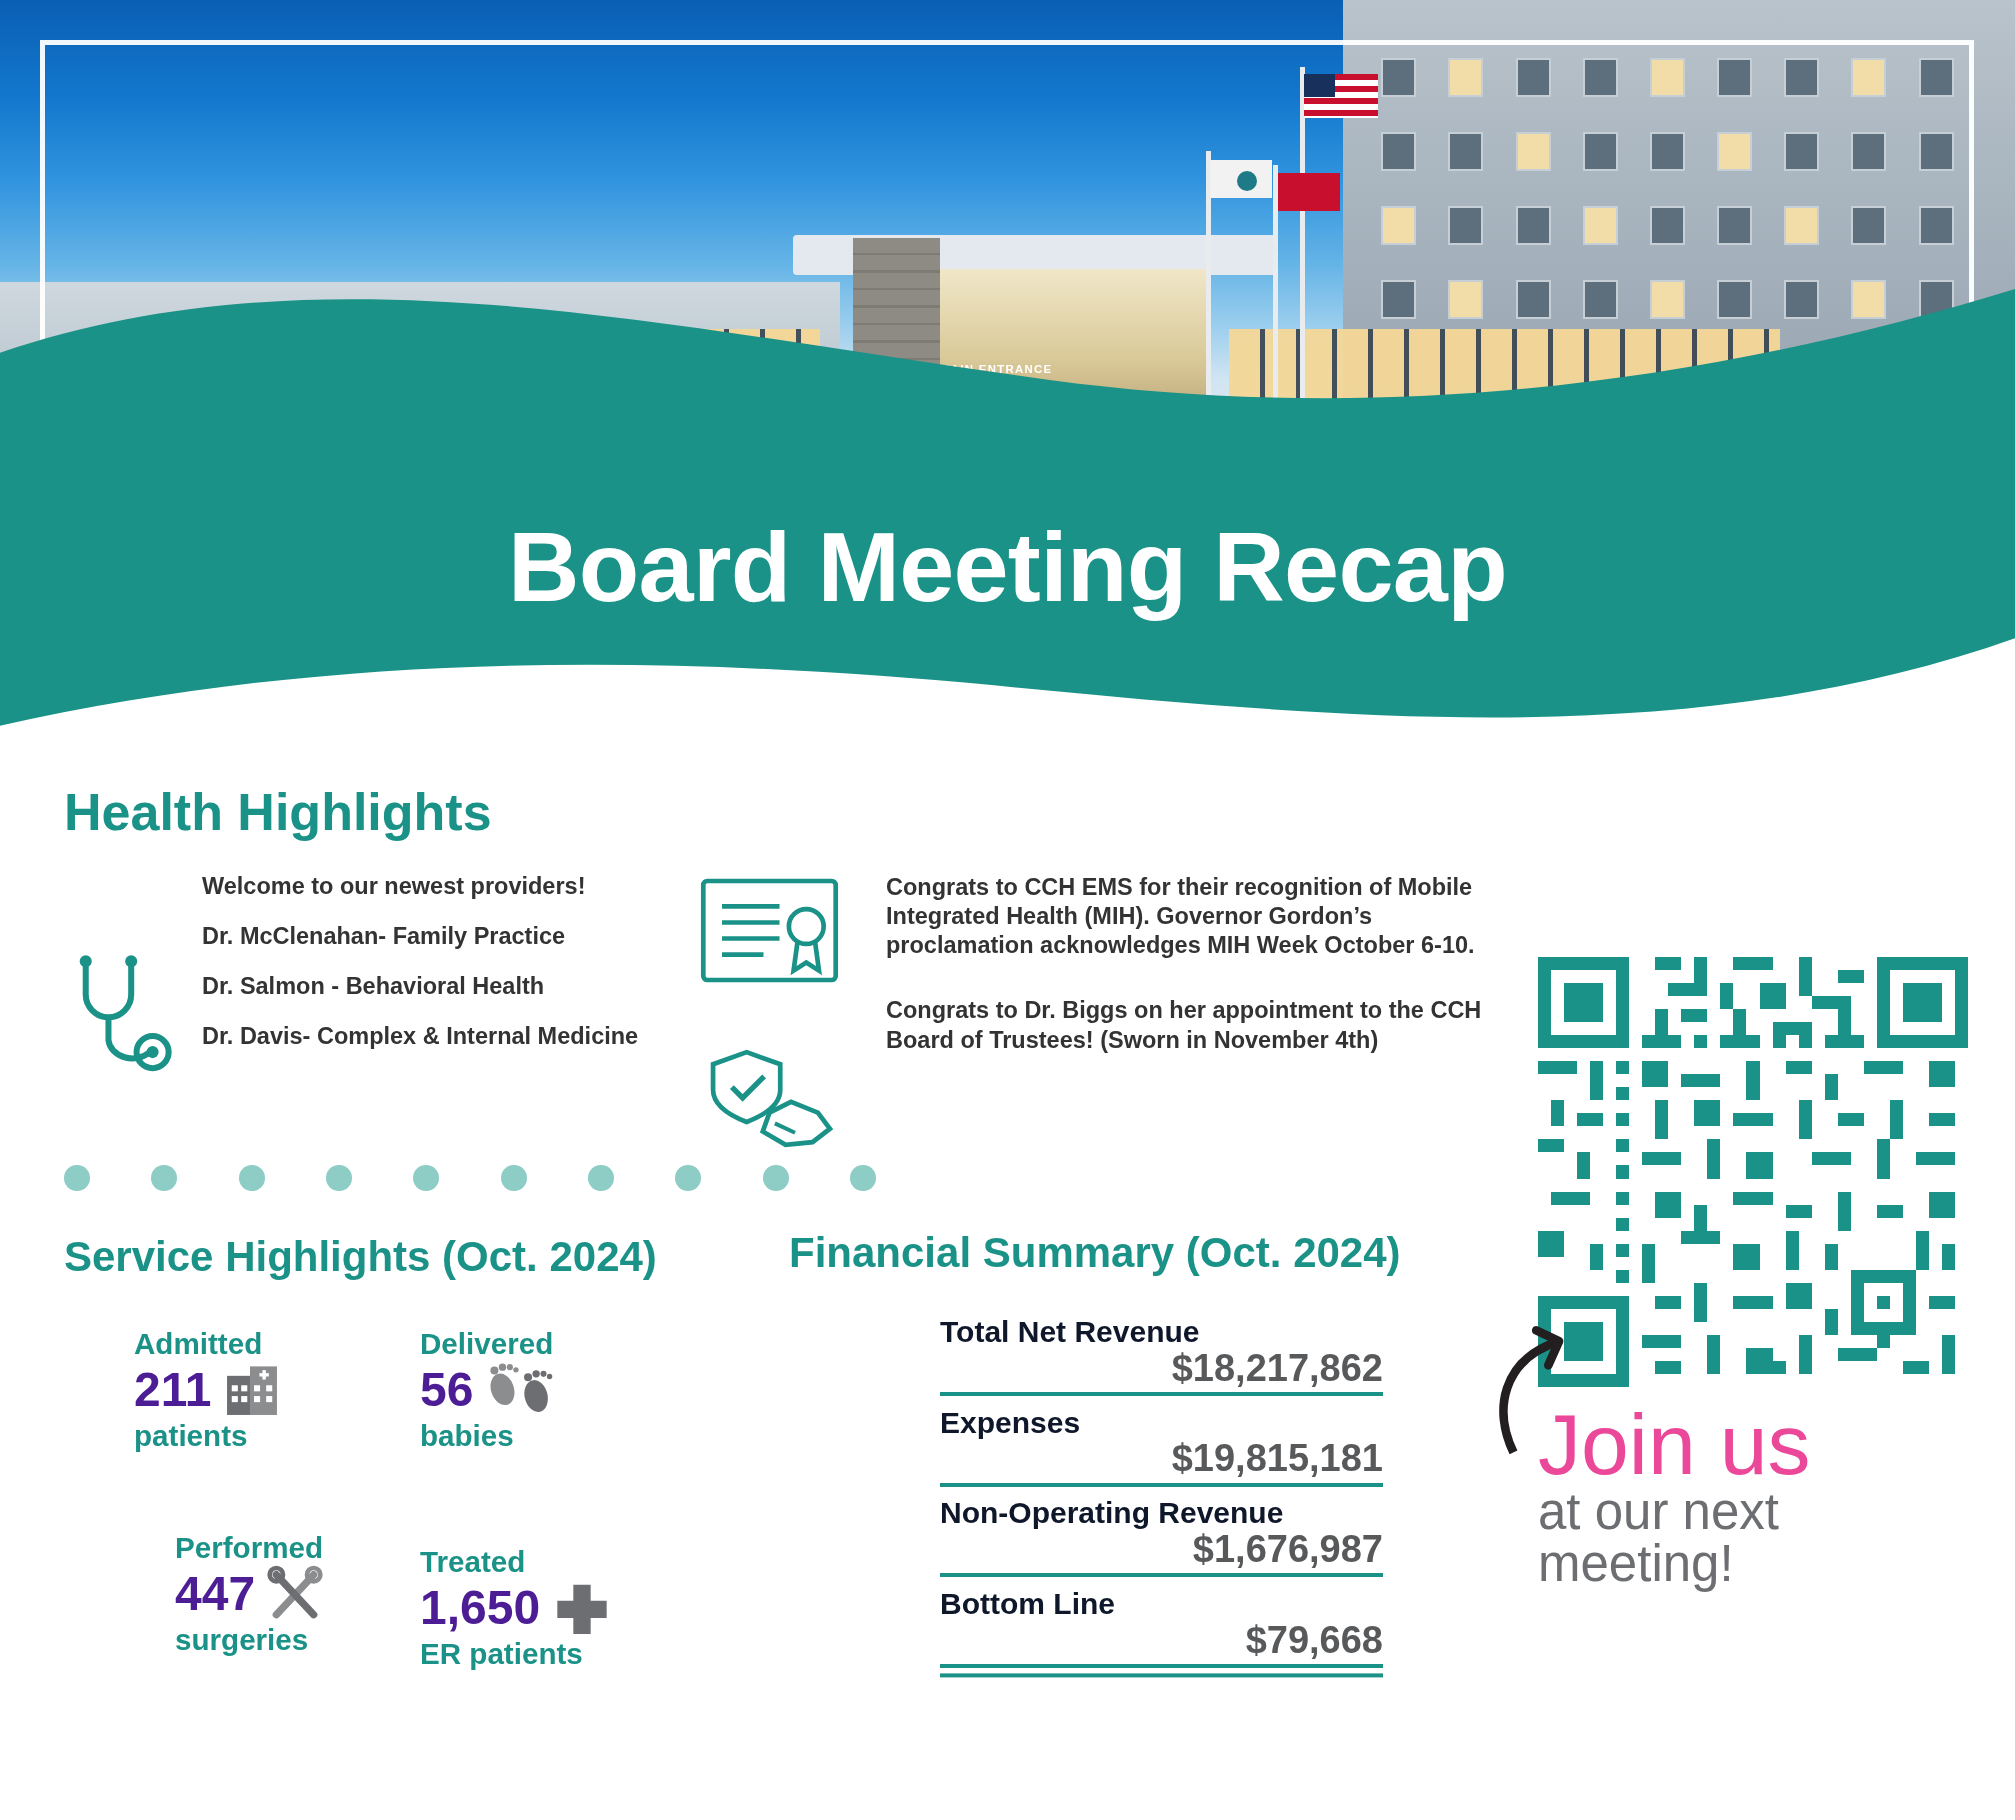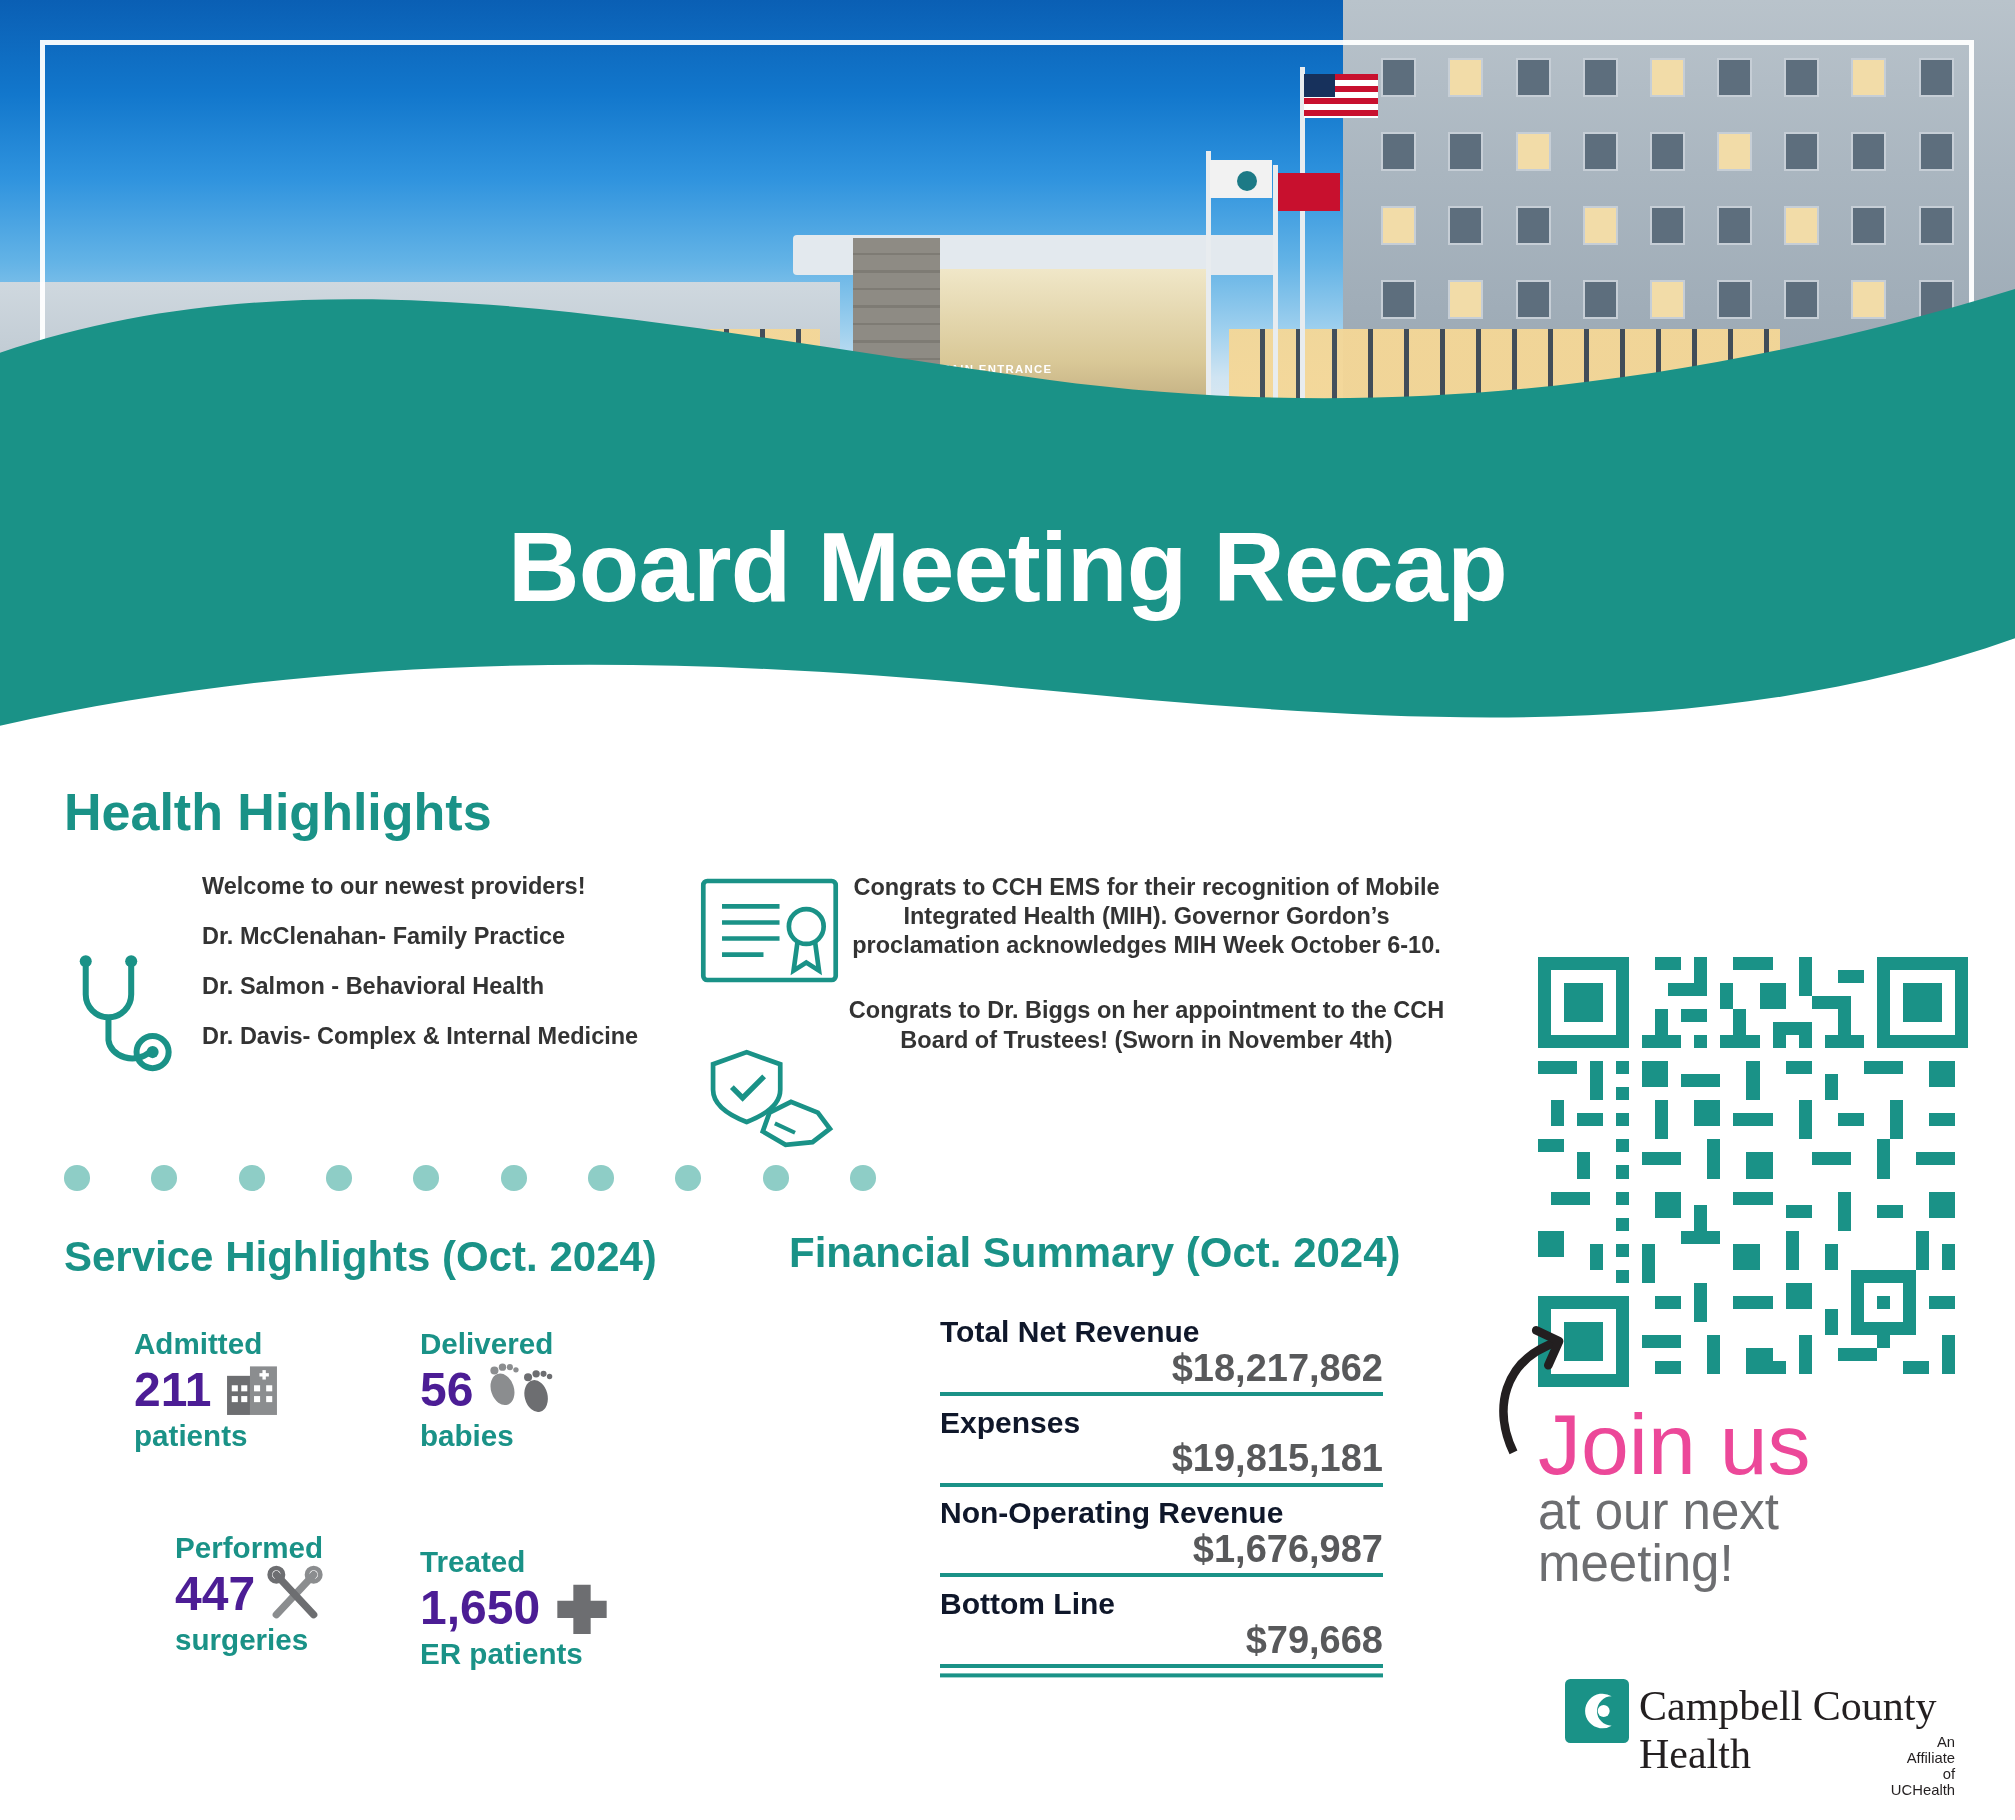--- a/index.html
+++ b/index.html
@@ -87,21 +87,21 @@
   }
   #meeting-highlights-title { position:absolute; left:64px; top:782px; }
   #service-title { position:absolute; left:64px; top:1233px; font-size:42px; }
   #financial-title { position:absolute; left:789px; top:1229px; font-size:42px; }
 
   
   .providers { position:absolute; left:202px; top:873px; width:484px; }
   .providers p { color:#333; font-size:23.5px; font-weight:bold; line-height:1.15; margin-bottom:23px; }
   .stetho { position:absolute; left:67px; top:954px; width:107px; height:128px; }
 
-  .hl-right { position:absolute; left:844px; top:873px; width:605px;text-align:center; }
+  .hl-right { position:absolute; left:886px; top:873px; width:605px; }
   .hl-right p { color:#333; font-size:23.5px; font-weight:bold; line-height:1.24; }
   .cert-icon { position:absolute; left:699px; top:877px; width:141px; height:107px; }
   .hand-icon { position:absolute; left:705px; top:1048px; width:131px; height:101px; }
 
   .dots { position:absolute; left:64px; top:1165px; width:840px; height:27px; }
   .dot { position:absolute; width:25.5px; height:25.5px; border-radius:50%; background:#8ecdc6; }
 
   
   .stat { position:absolute; }
   .stat .lbl-top { color:#1a9287; font-size:29.6px; font-weight:bold; }
@@ -466,24 +466,15 @@
     <path d="M44,212 C14,150 26,74 112,46" fill="none" stroke="#231f20" stroke-width="13"></path>
     <path d="M112,46 L78,30 M112,46 L96,82" fill="none" stroke="#231f20" stroke-width="13" stroke-linecap="round"></path>
   </svg>
 
   <div class="join">
     <div class="big">Join us</div>
     <div class="sub">at our next</div>
     <div class="sub">meeting!</div>
   </div>
 
-  <div class="logo">
-    <svg width="64" height="64" viewBox="0 0 96 96">
-      <rect x="0" y="0" width="96" height="96" rx="8" fill="#1a9287"></rect>
-      <path d="M70,26 a26,26 0 1 0 0,44 a20,20 0 1 1 0,-44 z" fill="#ffffff"></path>
-      <circle cx="58" cy="48" r="9" fill="#ffffff"></circle>
-    </svg>
-    <div class="name">Campbell County Health</div>
-    <div class="aff">An Affiliate of UCHealth</div>
-  </div>
 
 </div>
 
 
 </body></html>

